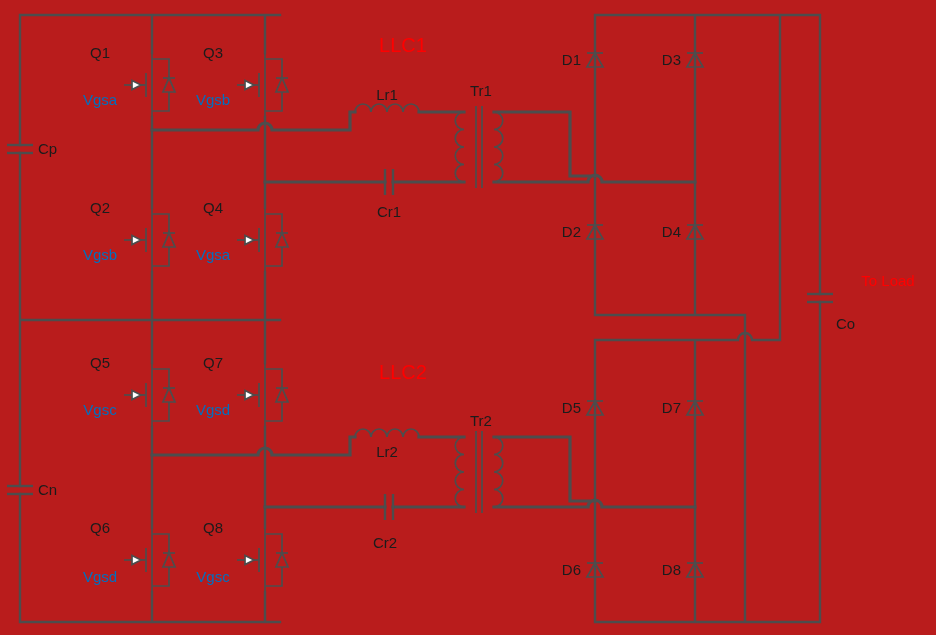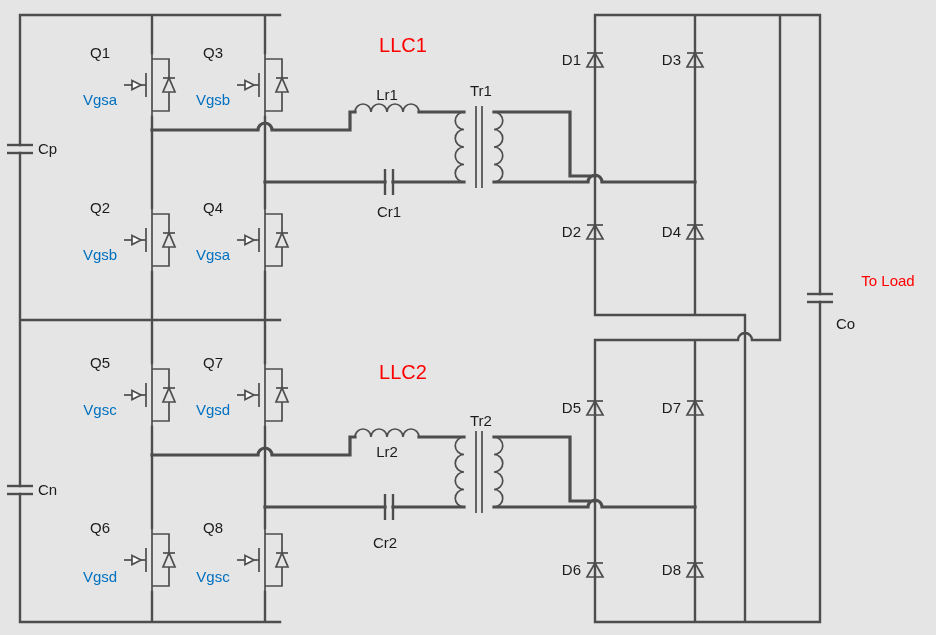--- a/index.html
+++ b/index.html
@@ -1,16 +1,16 @@
 <!DOCTYPE html>
 <html><head>
 <meta charset="utf-8">
 <style>
   html,body{margin:0;padding:0;background:#ffffff;}
-  .stage{position:relative;width:936px;height:635px;background:#e5e5e5;font-family:"Liberation Sans",sans-serif;overflow:hidden;}
+  .stage{position:relative;width:936px;height:635px;background:#b91c1c;font-family:"Liberation Sans",sans-serif;overflow:hidden;}
   svg{display:block;}
   .wire{stroke:#4d4d4d;stroke-width:2.4;fill:none;stroke-linecap:square;}
   .wire-thick{stroke:#4d4d4d;stroke-width:3.2;fill:none;stroke-linecap:square;}
   .sym{stroke:#4d4d4d;stroke-width:1.7;fill:none;}
   .sym-cap{stroke:#4d4d4d;stroke-width:2.4;fill:none;}
   text{font-family:"Liberation Sans",sans-serif;font-size:15px;fill:#1c1c1c;}
   .t-mid{text-anchor:middle;}
   .t-end{text-anchor:end;}
   .t-gate{fill:#0070c0;}
   .t-accent{fill:#ff0000;font-size:20px;}

